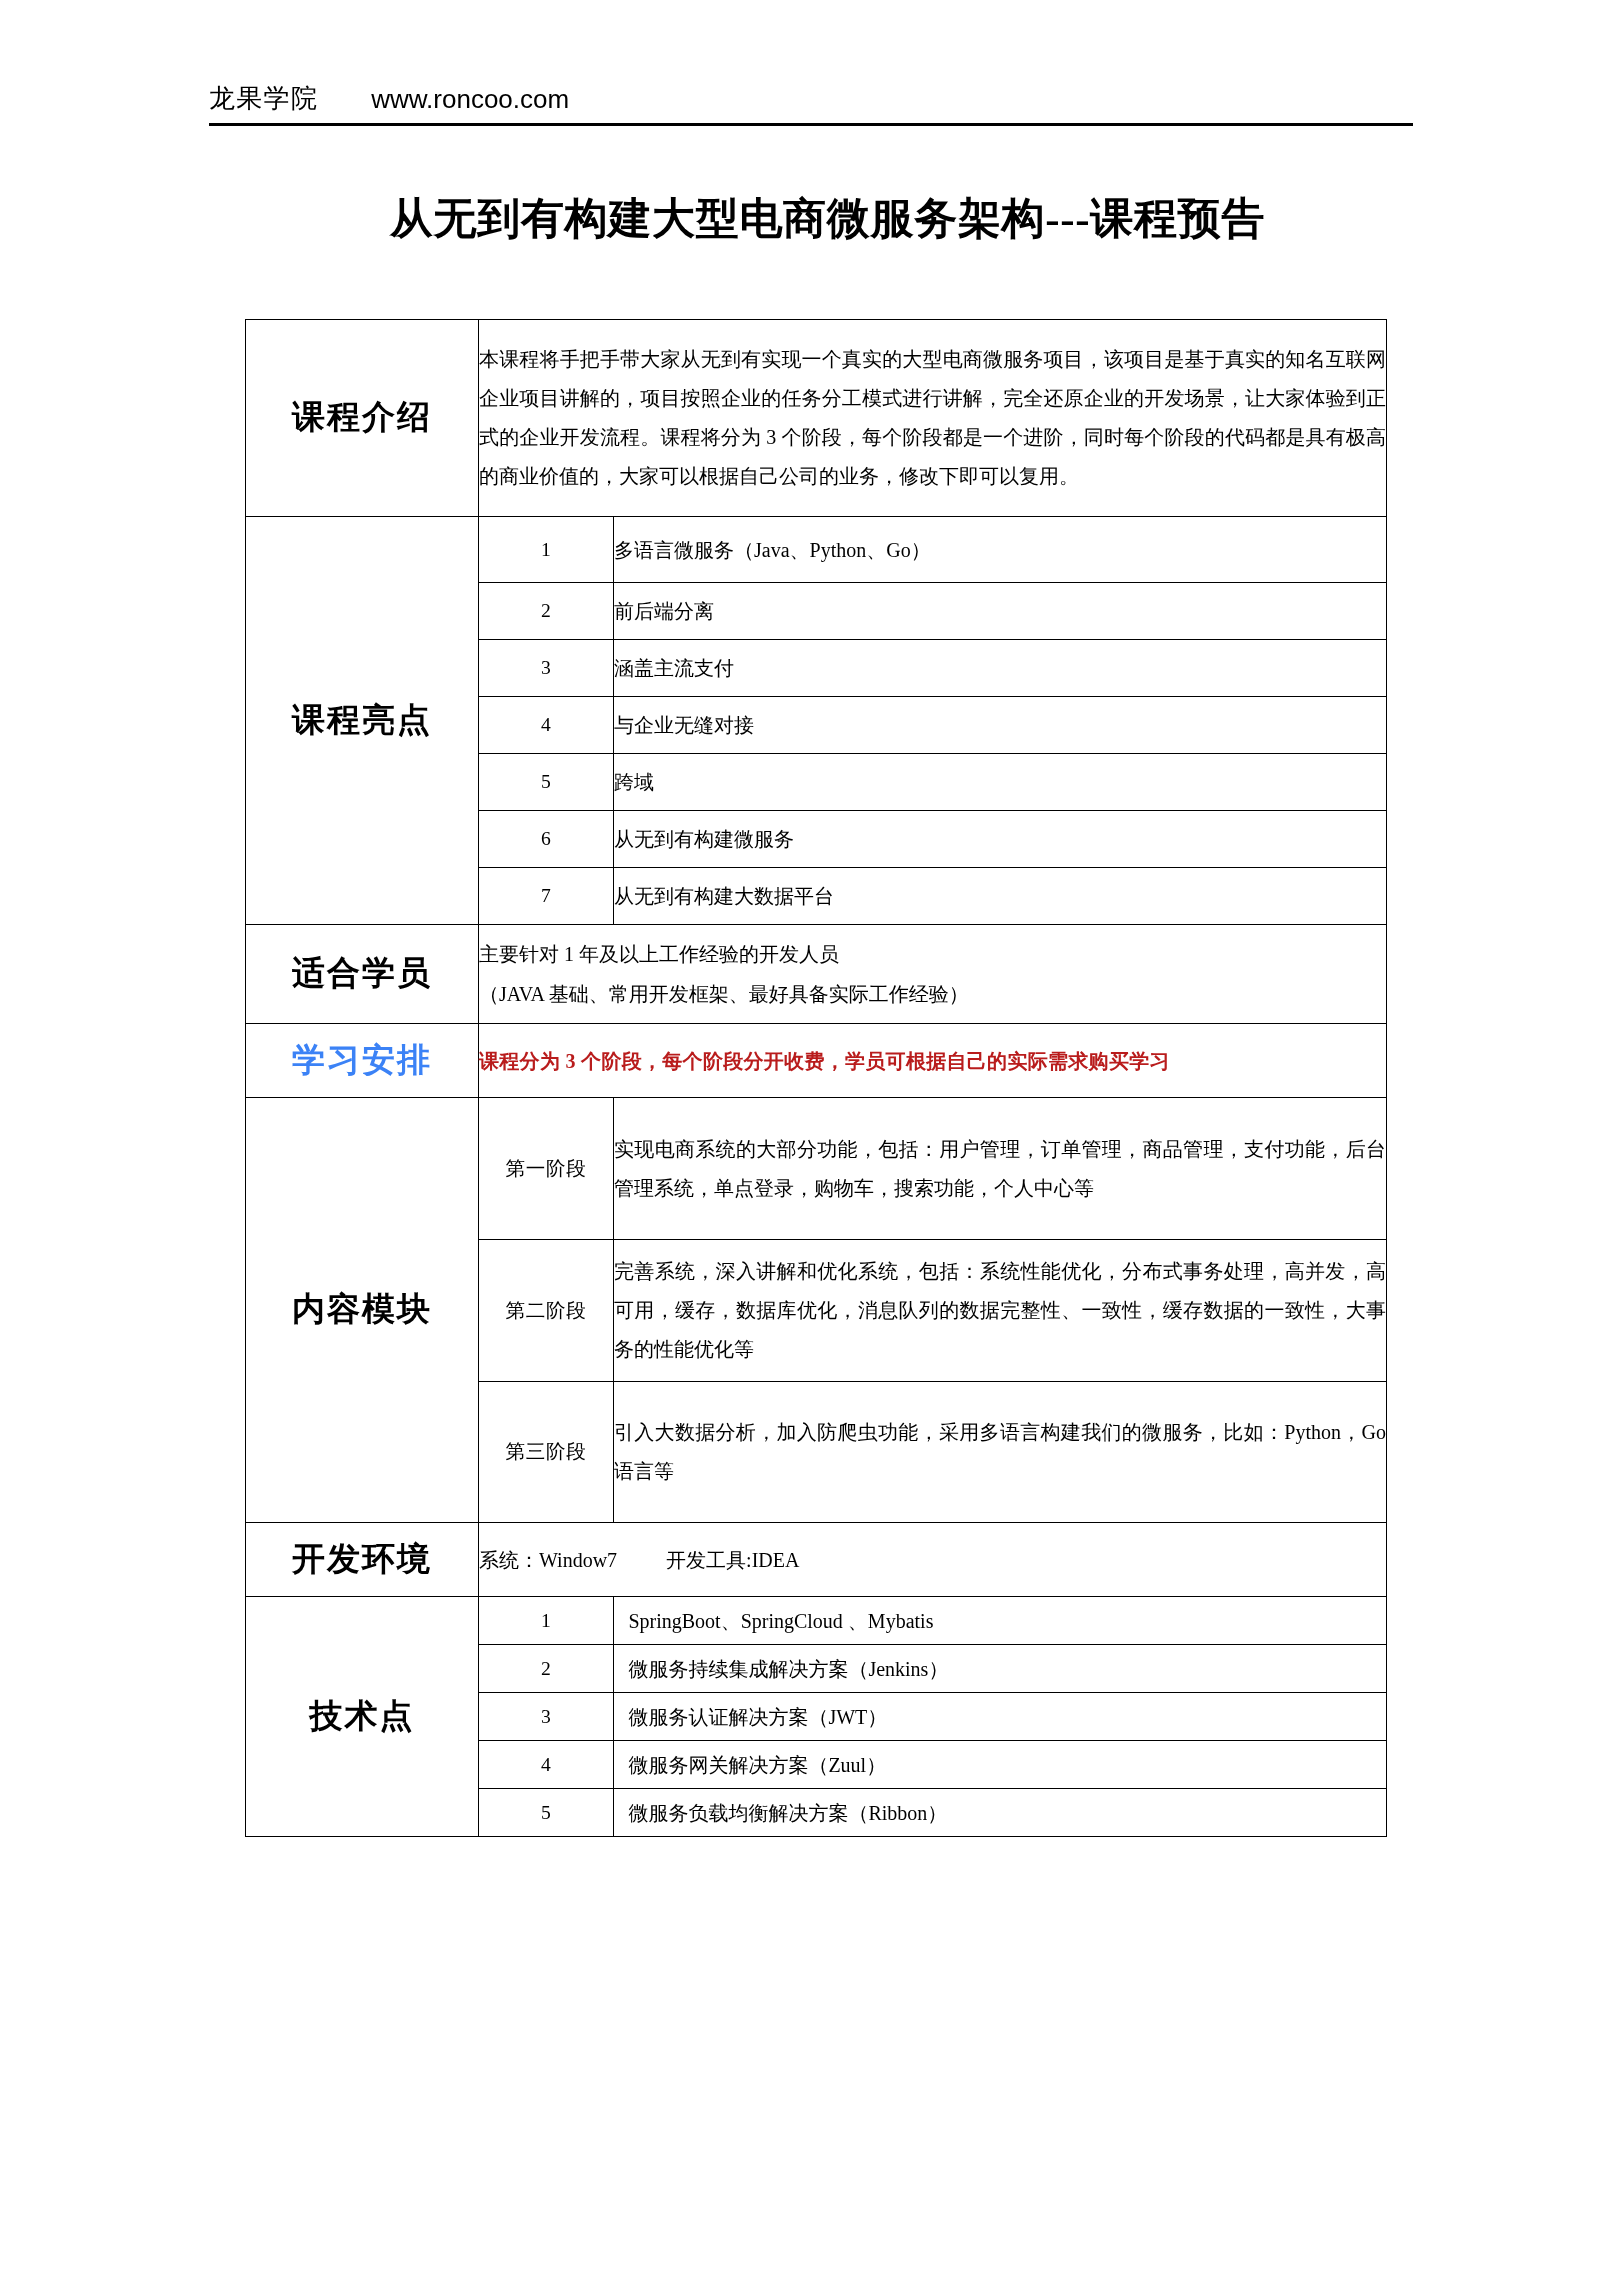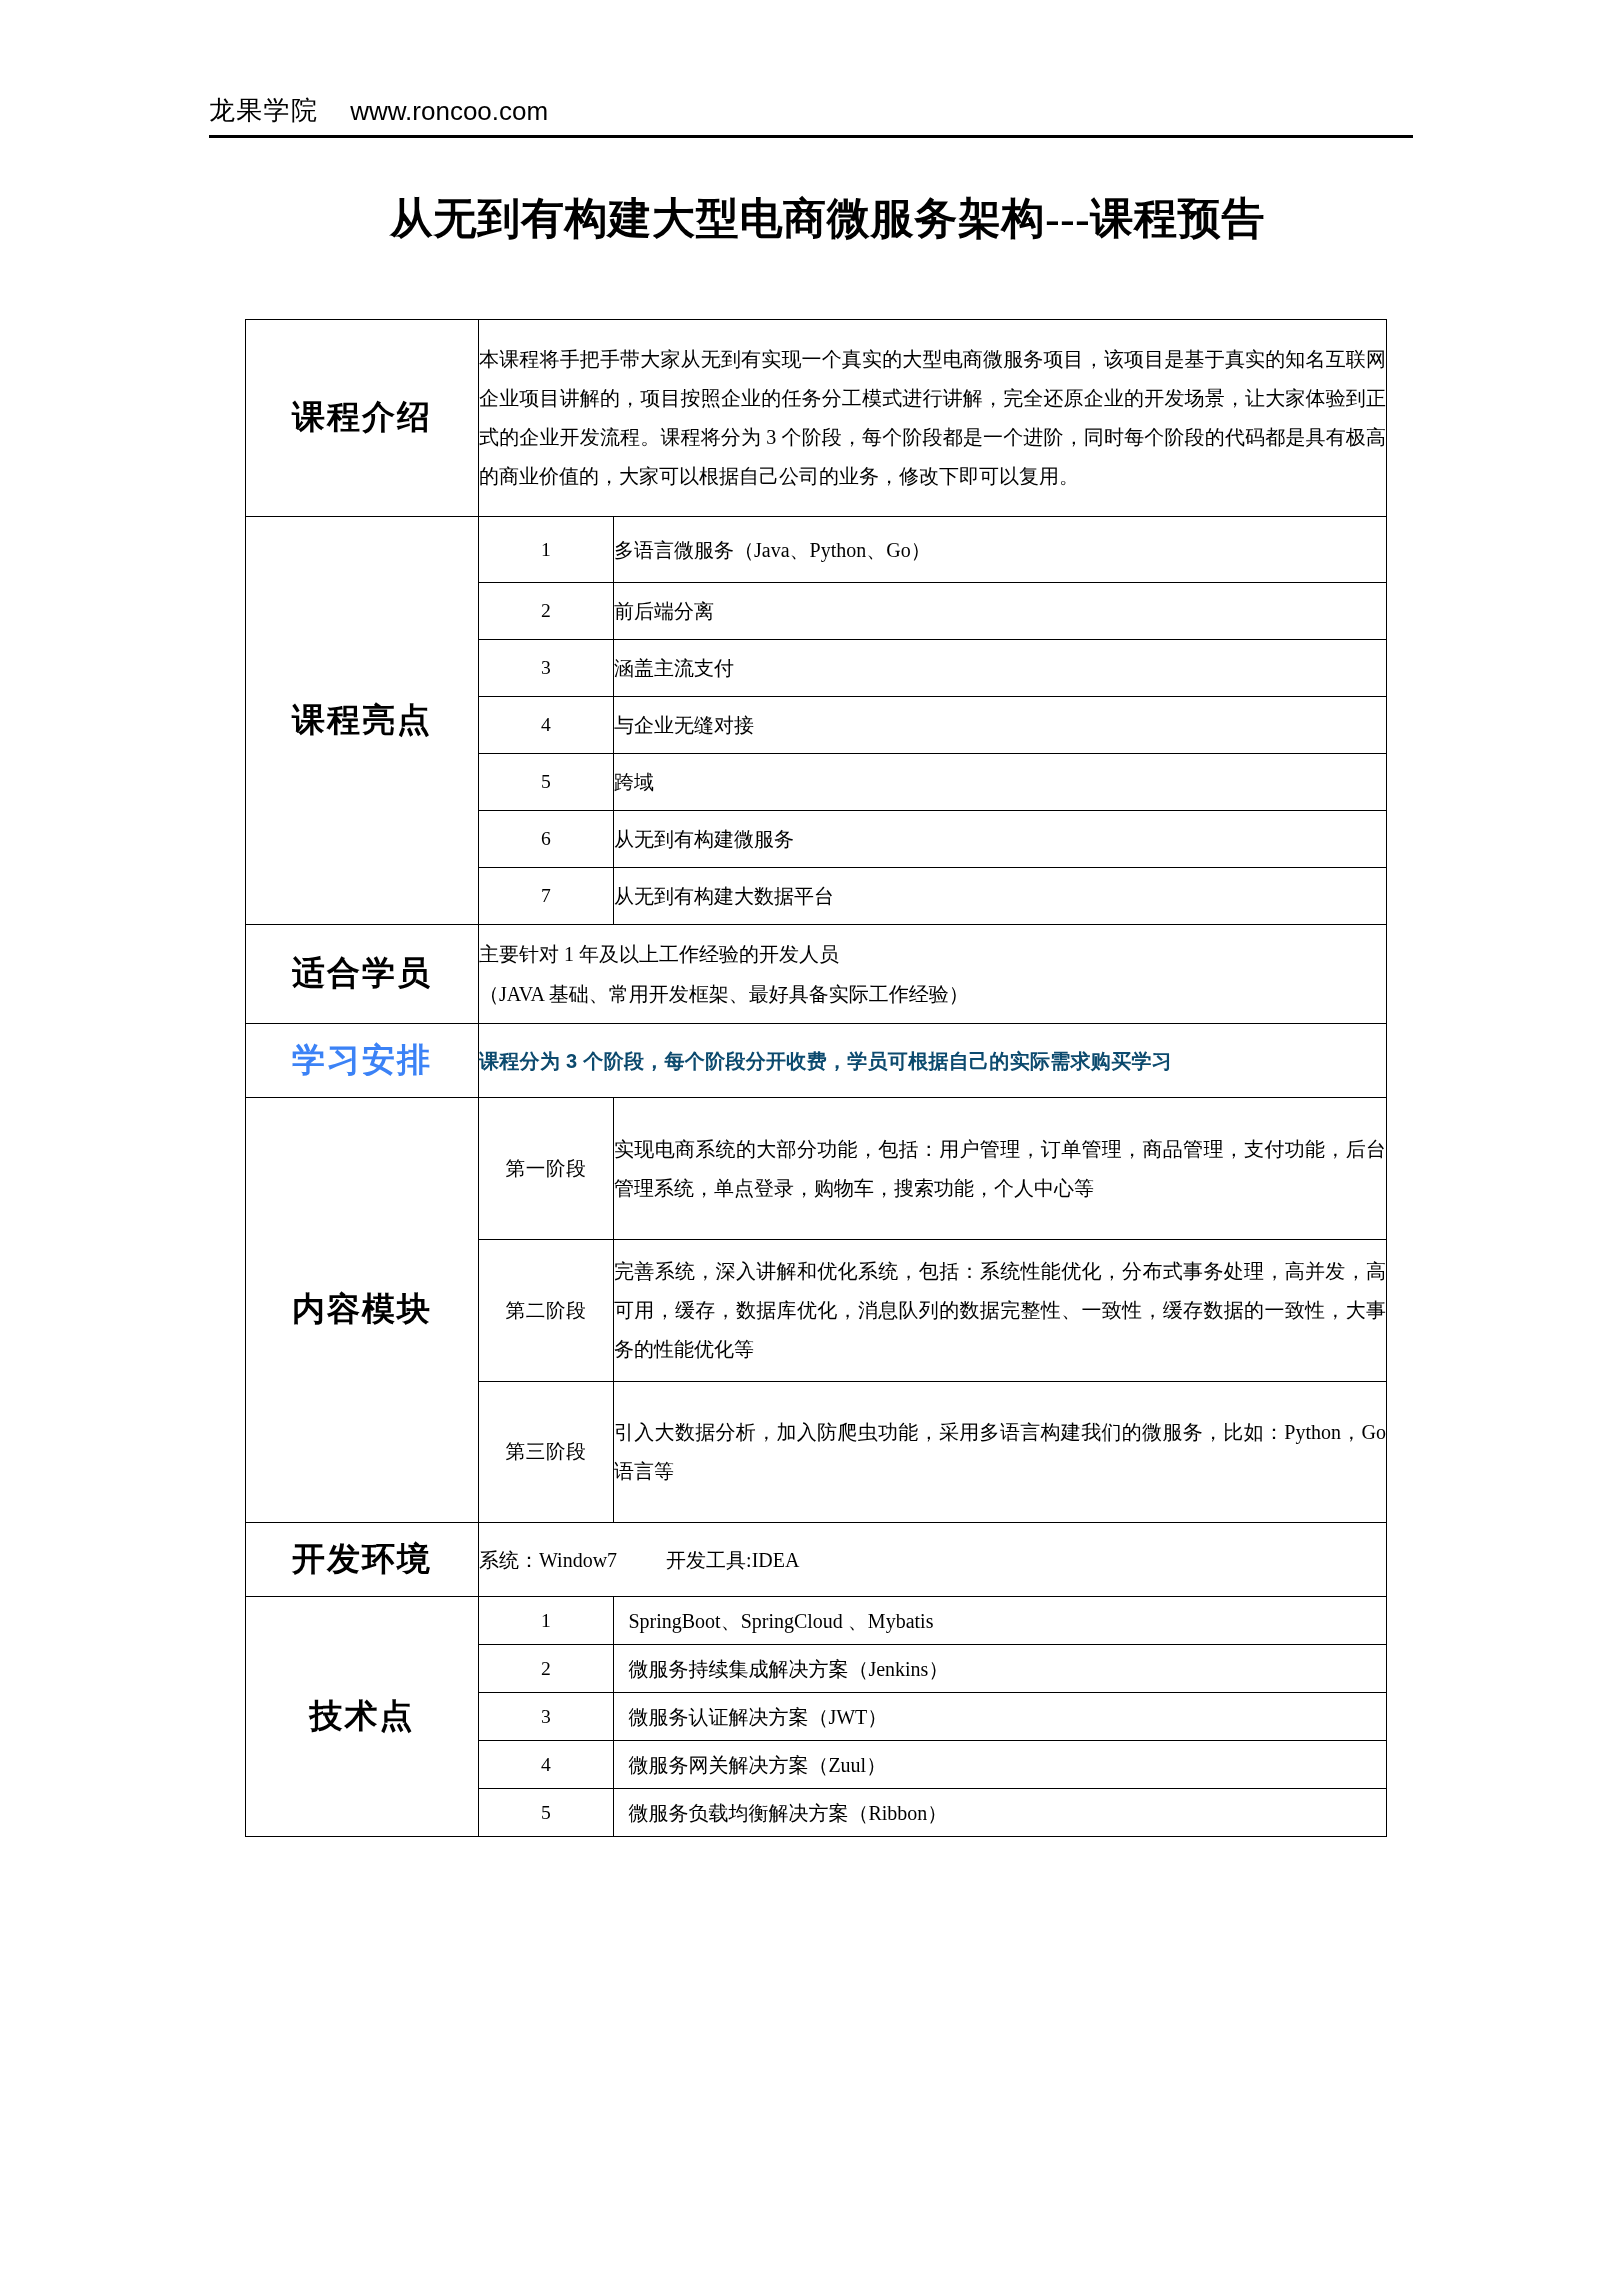--- a/index.html
+++ b/index.html
@@ -20,25 +20,25 @@
     width: 1623px;
     height: 2295px;
     box-sizing: border-box;
     padding: 0;
   }
 
   
   .header {
     position: absolute;
     left: 209px;
-    top: 97px;
+    top: 85px;
     width: 1204px;
     display: flex;
     align-items: flex-end;
-    gap: 32px;
+    gap: 53px;
     padding-bottom: 9.2px;
     border-bottom: 3.9px solid #000000;
   }
   .header-brand {
     font-family: "Liberation Serif", "DejaVu Serif", serif;
     font-size: 26px;
     line-height: 1.1;
     letter-spacing: 1.3px;
   }
   .header-url {
@@ -131,24 +131,24 @@
     padding: 7.9px 14.4px;
     margin-top: 32px;
   }
   .body-two {
     font-family: "Liberation Serif", "DejaVu Serif", serif;
     font-size: 20px;
     line-height: 2.0;
     padding: 10.5px 14.4px 13px 14.4px;
   }
   .body-red {
-    font-family: Liberation Sans, sans-serif;
+    font-family: Liberation Serif, serif;
     font-weight: bold;
     font-size: 20px;
-    color: #0c4a6e;
+    color: #b91c1c;
     line-height: 1.3;
     padding: 11.8px 14.4px;
     letter-spacing: 0.3px;
   }
   .body-env {
     font-family: "Liberation Serif", "DejaVu Serif", serif;
     font-size: 20px;
     line-height: 1.3;
     padding: 14.4px 14.4px;
   }

